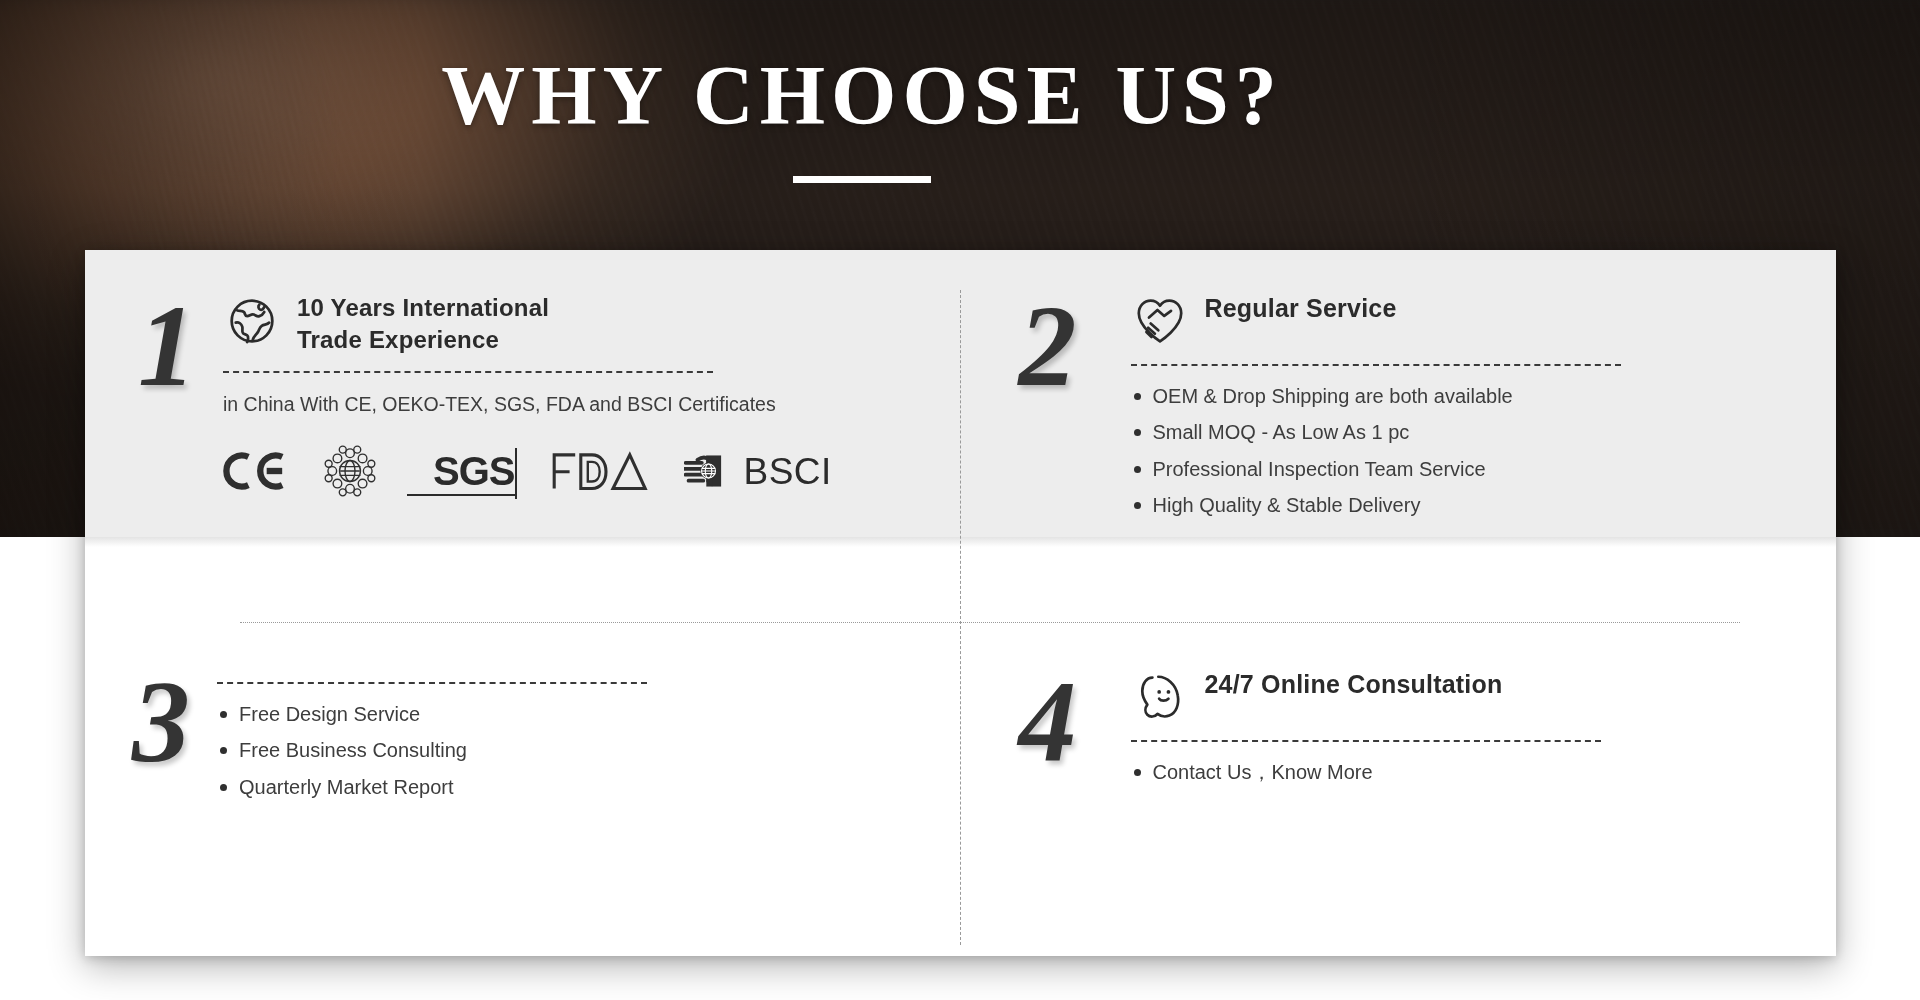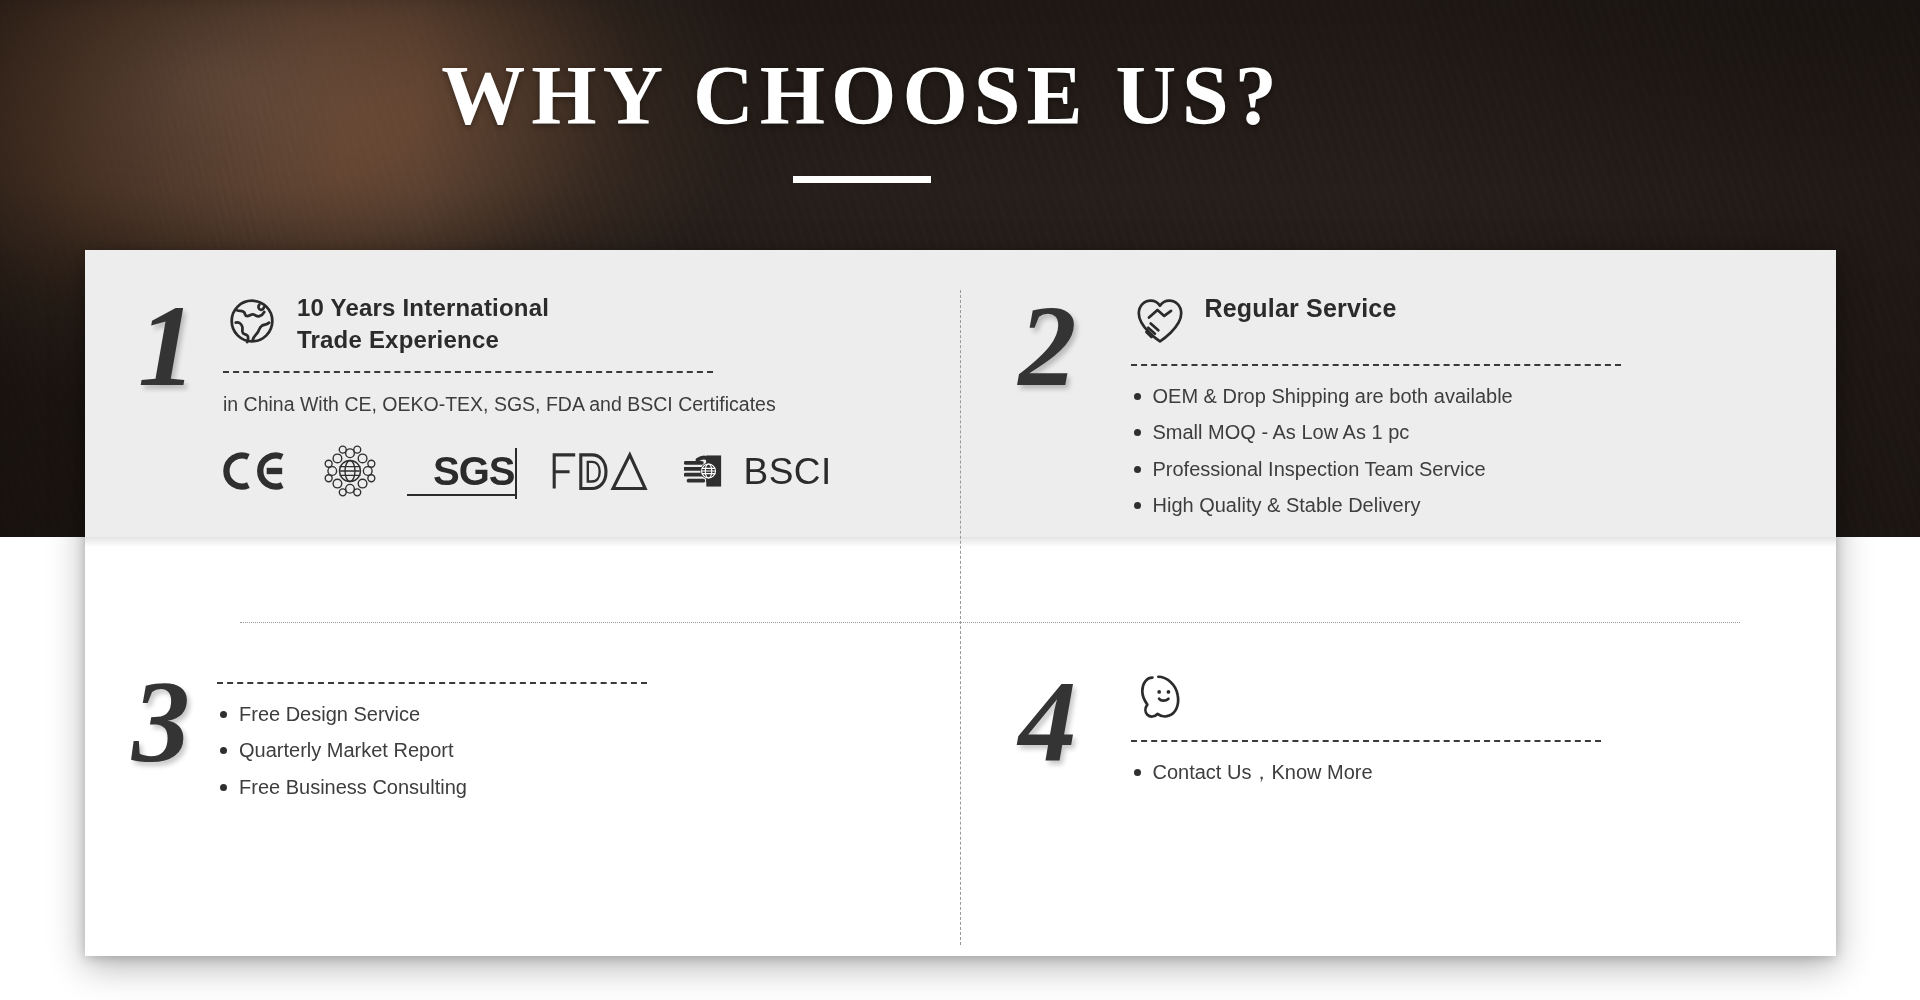--- a/index.html
+++ b/index.html
@@ -322,40 +322,41 @@
       </div>
     </div>
 
     <div class="panel" id="panel-3">
       <div class="panel-inner">
         <div class="num">3</div>
         <div class="panel-body">
           <div class="dash-rule"></div>
           <ul class="bullets">
             <li>Free Design Service</li>
+            <li>Free Business Consulting</li>
             <li>Quarterly Market Report</li>
-            <li>Free Business Consulting</li>
           </ul>
         </div>
       </div>
     </div>
 
     <div class="panel" id="panel-4">
       <div class="panel-inner">
         <div class="num">4</div>
         <div class="panel-body">
           <div class="head-row">
             <span class="icon-wrap">
               <svg width="54" height="54" viewBox="0 0 64 64" fill="none" stroke="#2b2b2b" stroke-width="3.2" stroke-linecap="round" stroke-linejoin="round">
                 <path d="M23 9c-7 0-12 7-12 16 0 7 3 12 6 16-3 4-3 9 0 12s9 3 12-1c4 3 9 4 14 2 8-3 12-13 10-24C51 17 40 8 30 8"></path>
                 <circle cx="31" cy="26" r="2.2" fill="#2b2b2b" stroke="none"></circle>
                 <circle cx="42" cy="26" r="2.2" fill="#2b2b2b" stroke="none"></circle>
                 <path d="M31 34c2 3 8 3 11 0"></path>
               </svg>
             </span>
+            <div class="head-text">24/7 Online Consultation</div>
           </div>
           <div class="dash-rule"></div>
           <ul class="bullets">
             <li>Contact Us，Know More</li>
           </ul>
         </div>
       </div>
     </div>
 
   </div>

